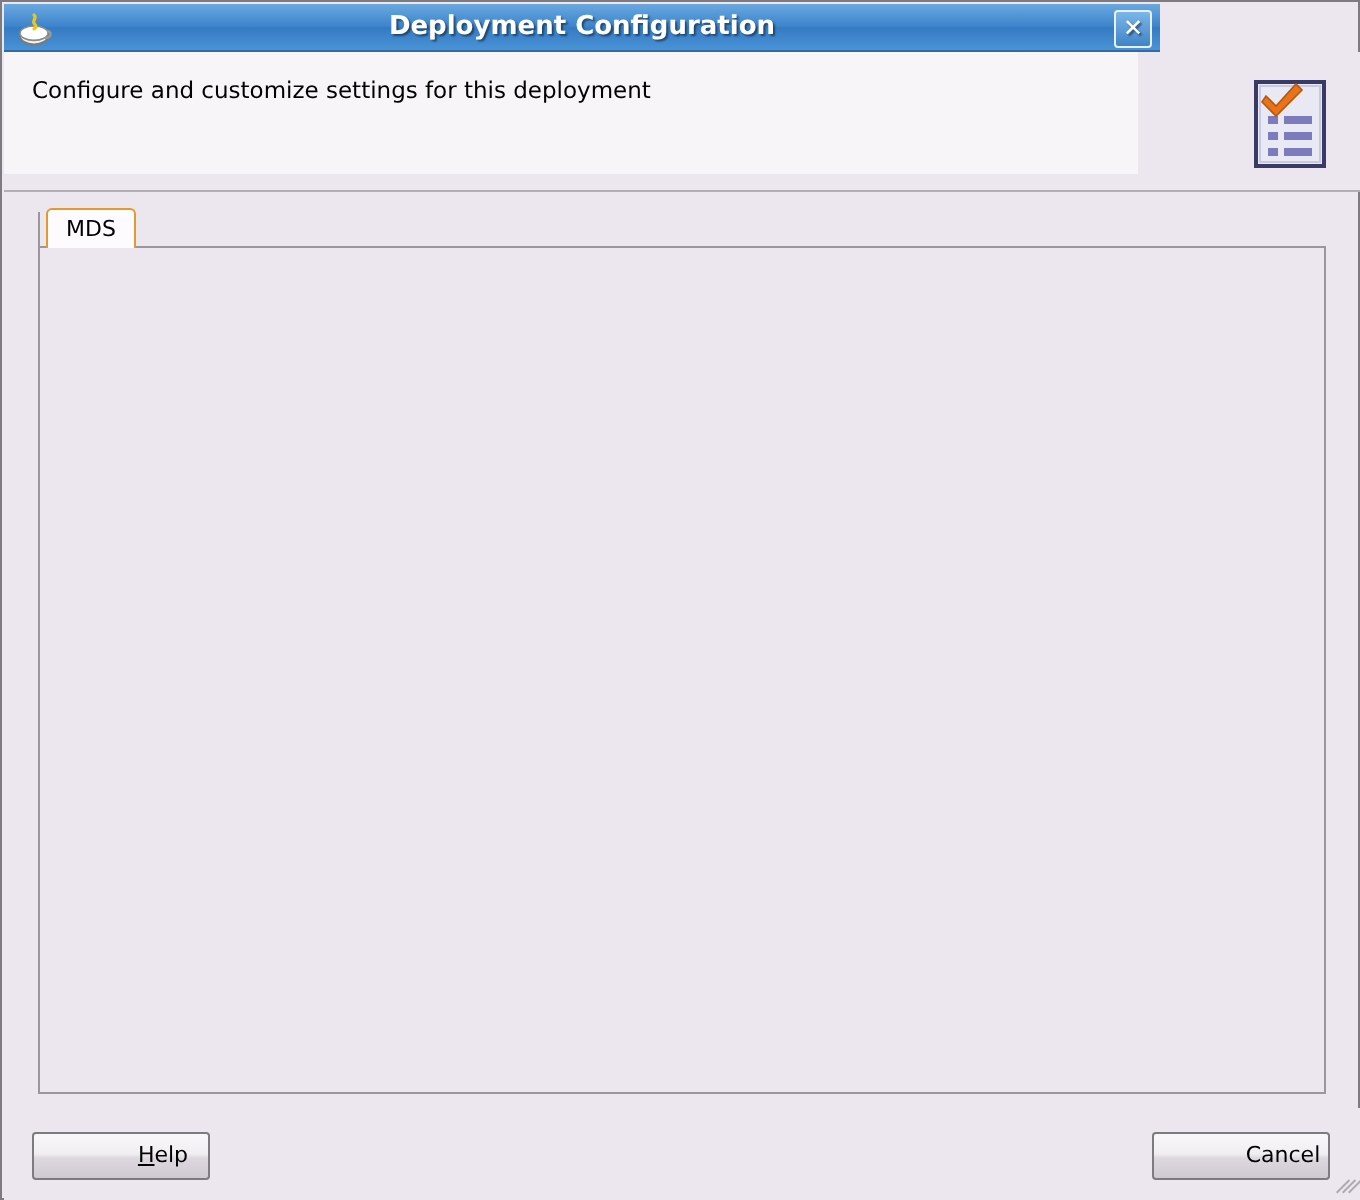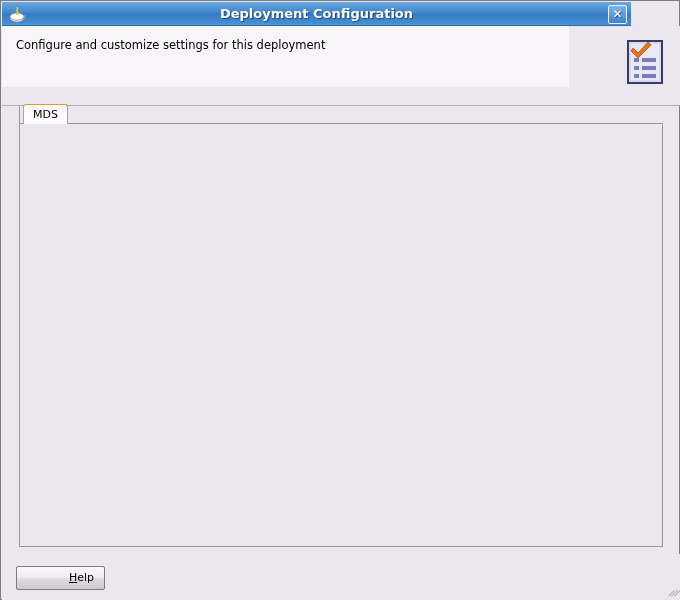--- a/index.html
+++ b/index.html
@@ -5,41 +5,41 @@
   html,body{margin:0;padding:0;}
   body{
     width:680px;height:600px;overflow:hidden;
     font-family:"DejaVu Sans","Liberation Sans",sans-serif;
     font-size:11px;color:#000;background:#ece7ee;
   }
   .dialog{position:absolute;inset:0;border:1px solid #7d7a80;box-sizing:border-box;background:#ece7ee;}
 
   
   .titlebar{
-    position:absolute;left:1px;top:1px;width:629px;height:24px;
+    position:absolute;left:1px;top:1px;width:578px;height:24px;
     background:linear-gradient(to bottom,#6aa8e0 0%,#3d85cc 48%,#357bc4 52%,#4a93d6 100%);
     border-bottom:1px solid #2e6ca8;box-sizing:border-box;
   }
   .title-text{
     position:absolute;left:0;top:0;width:100%;height:24px;line-height:24px;
     text-align:center;color:#fff;font-weight:bold;font-size:13px;
     text-shadow:1px 1px 1px rgba(0,0,0,.45);
   }
   .app-icon{position:absolute;left:6px;top:3px;width:19px;height:19px;}
   .close-btn{
     position:absolute;right:4px;top:3px;width:19px;height:19px;
     background:linear-gradient(to bottom,#7cb6e8,#3f84c8);
     border:1px solid #e8f1fb;border-radius:2px;box-sizing:border-box;
     color:#fff;font-weight:bold;font-size:12px;line-height:17px;text-align:center;
     text-shadow:1px 1px 1px rgba(0,0,0,.5);cursor:pointer;
   }
 
   
   .header{
-    position:absolute;left:1px;top:25px;width:678px;height:80px;
+    position:absolute;left:1px;top:25px;width:678px;height:70px;
     background:#ece7ee;border-bottom:1px solid #b3aeb5;box-sizing:border-box;
   }
   .header-white{position:absolute;left:0;top:0;width:567px;height:61px;background:#f8f5f8;}
   .header-text{position:absolute;left:14px;top:12px;font-size:11.5px;color:#000;}
   .header-icon{position:absolute;right:14px;top:13px;width:40px;height:46px;}
 
   
   .tab{
     position:absolute;left:22px;top:103px;width:45px;height:20px;
     background:#fdfbfd;border:1px solid #e39a2a;border-bottom:none;
@@ -206,20 +206,21 @@
       <div class="th" style="left:336px;width:142px;">Partition</div>
       <div class="th last" style="left:478px;width:147px;">Path/JNDI Info</div>
     </div>
     <div class="tbody"></div>
   </div>
 
   <div class="btnbar">
     <div class="btn" style="left:14px;top:12px;width:89px;">
       <span class="mn">H</span><span>elp</span>
     </div>
+    <div class="btn" style="left:574px;top:12px;width:89px;">Cancel</div>
     <div class="grip">
       <i style="left:3px;top:11px;transform:rotate(-45deg);"></i>
       <i style="left:6px;top:11px;transform:rotate(-45deg);"></i>
       <i style="left:9px;top:11px;transform:rotate(-45deg);"></i>
     </div>
   </div>
 
 </div>
 
 </body></html>

